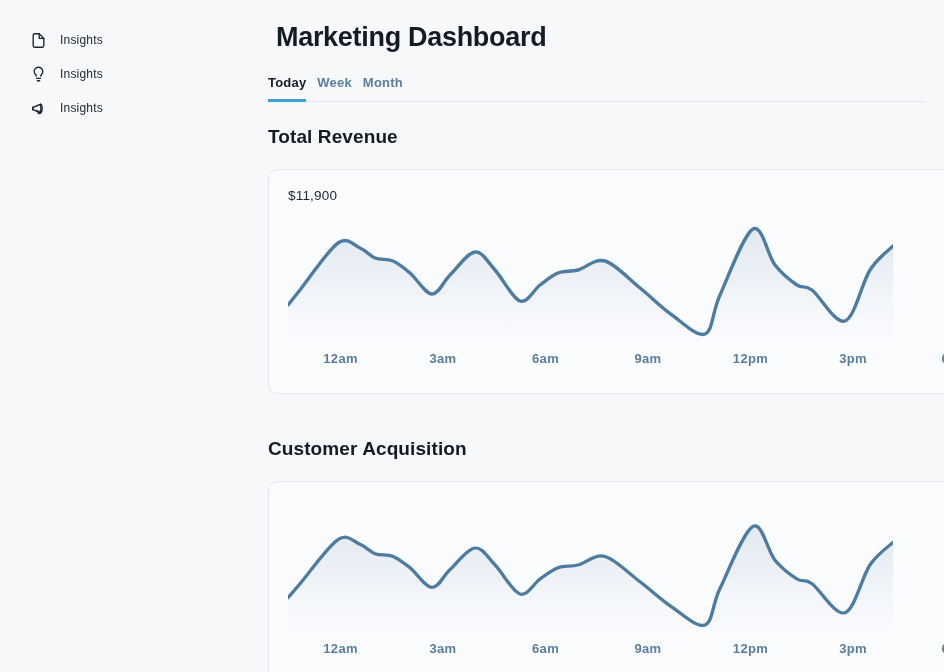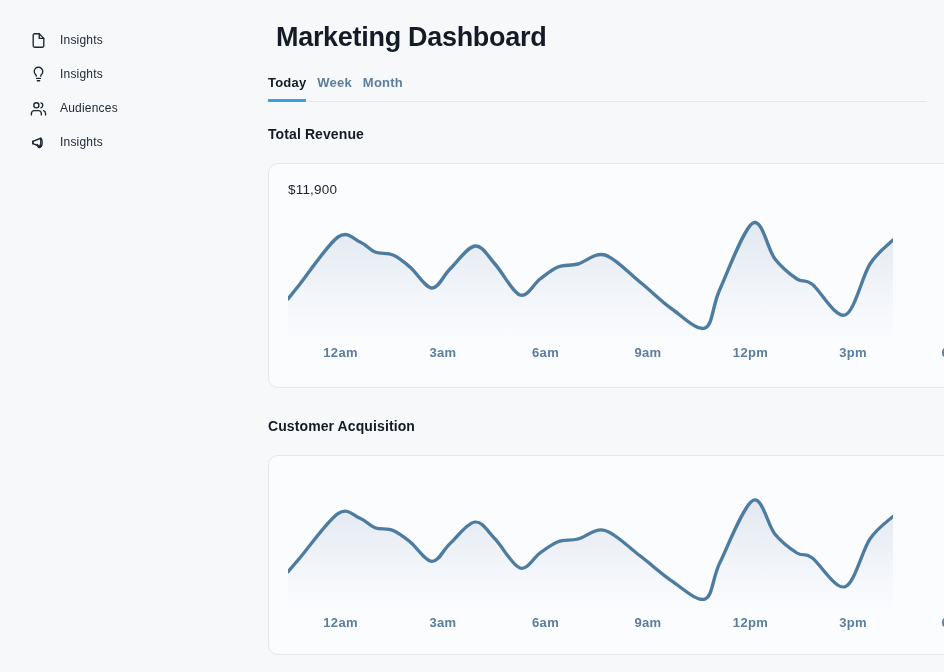--- a/index.html
+++ b/index.html
@@ -75,26 +75,26 @@
     cursor: pointer;
     letter-spacing: .2px;
   }
   .tab.active {
     color: #141b27;
     border-bottom-color: #38a0dc;
   }
 
   .section-title {
     margin-top: 24px;
-    font-size: 14px;
+    font-size: 19px;
     font-weight: 700;
     color: #141b27;
     letter-spacing: .1px;
   }
-  .section-title.second { margin-top: 30px; }
+  .section-title.second { margin-top: 44px; }
 
   .chart-card {
     margin-top: 21px;
     width: 760px;
     background: #fbfcfe;
     border: 1px solid #e2e7ee;
     border-radius: 10px;
     padding: 18px 19px 0 19px;
   }
   .chart-value {
@@ -146,31 +146,20 @@
   </div>
   <div class="nav-item">
     <span class="nav-icon">
       <svg viewBox="0 0 24 24" fill="none" stroke="#1c2531" stroke-width="1.9" stroke-linecap="round" stroke-linejoin="round">
         <path d="M15.1 14.2c.18-1 .65-1.74 1.41-2.5A5.6 5.6 0 0 0 18 7.8a6 6 0 0 0-12 0c0 1 .23 2.23 1.5 3.9.76.76 1.23 1.5 1.41 2.5"></path>
         <path d="M9.3 17.5h5.4"></path>
         <path d="M10.3 20.8h3.4"></path>
       </svg>
     </span>
     <span class="nav-label">Insights</span>
-  </div>
-  <div class="nav-item">
-    <span class="nav-icon">
-      <svg viewBox="0 0 24 24" fill="none" stroke="#1c2531" stroke-width="1.9" stroke-linecap="round" stroke-linejoin="round">
-        <path d="M16 21v-2a4 4 0 0 0-4-4H6a4 4 0 0 0-4 4v2"></path>
-        <circle cx="9" cy="7.5" r="3.6"></circle>
-        <path d="M22 21v-2a4 4 0 0 0-3-3.87"></path>
-        <path d="M15.5 4.1a3.6 3.6 0 0 1 0 6.9"></path>
-      </svg>
-    </span>
-    <span class="nav-label">Audiences</span>
   </div>
   <div class="nav-item">
     <span class="nav-icon">
       <svg viewBox="0 0 24 24" fill="none" stroke="#1c2531" stroke-width="1.9" stroke-linecap="round" stroke-linejoin="round">
         <path d="M4 10.3 15.2 6v12L4 13.7z"></path>
         <path d="M15.2 6c2.6 1.2 2.6 10.8 0 12"></path>
         <path d="M10.2 14.6l1.3 3.6a1.7 1.7 0 0 0 3.2-1.1l-.6-1.8"></path>
         <path d="M4 10.3v3.4"></path>
       </svg>
     </span>

